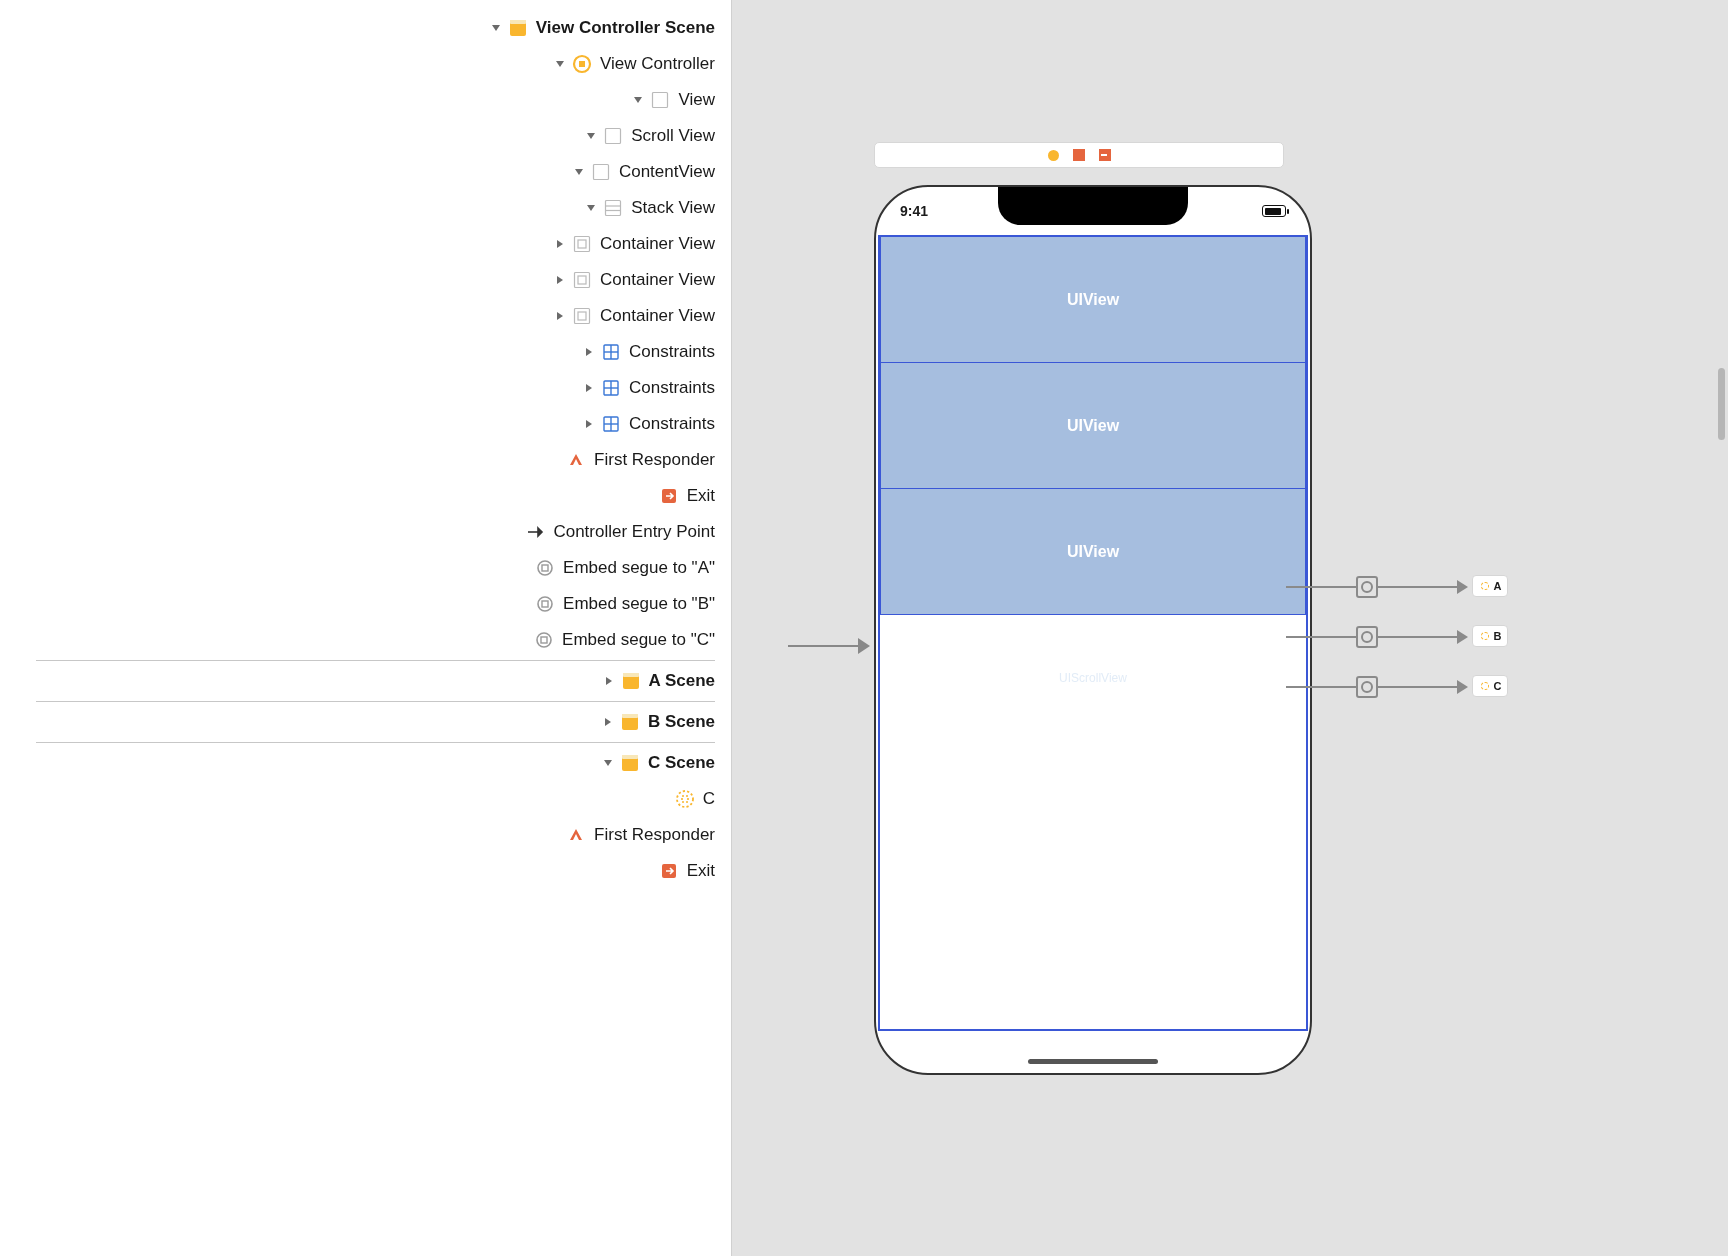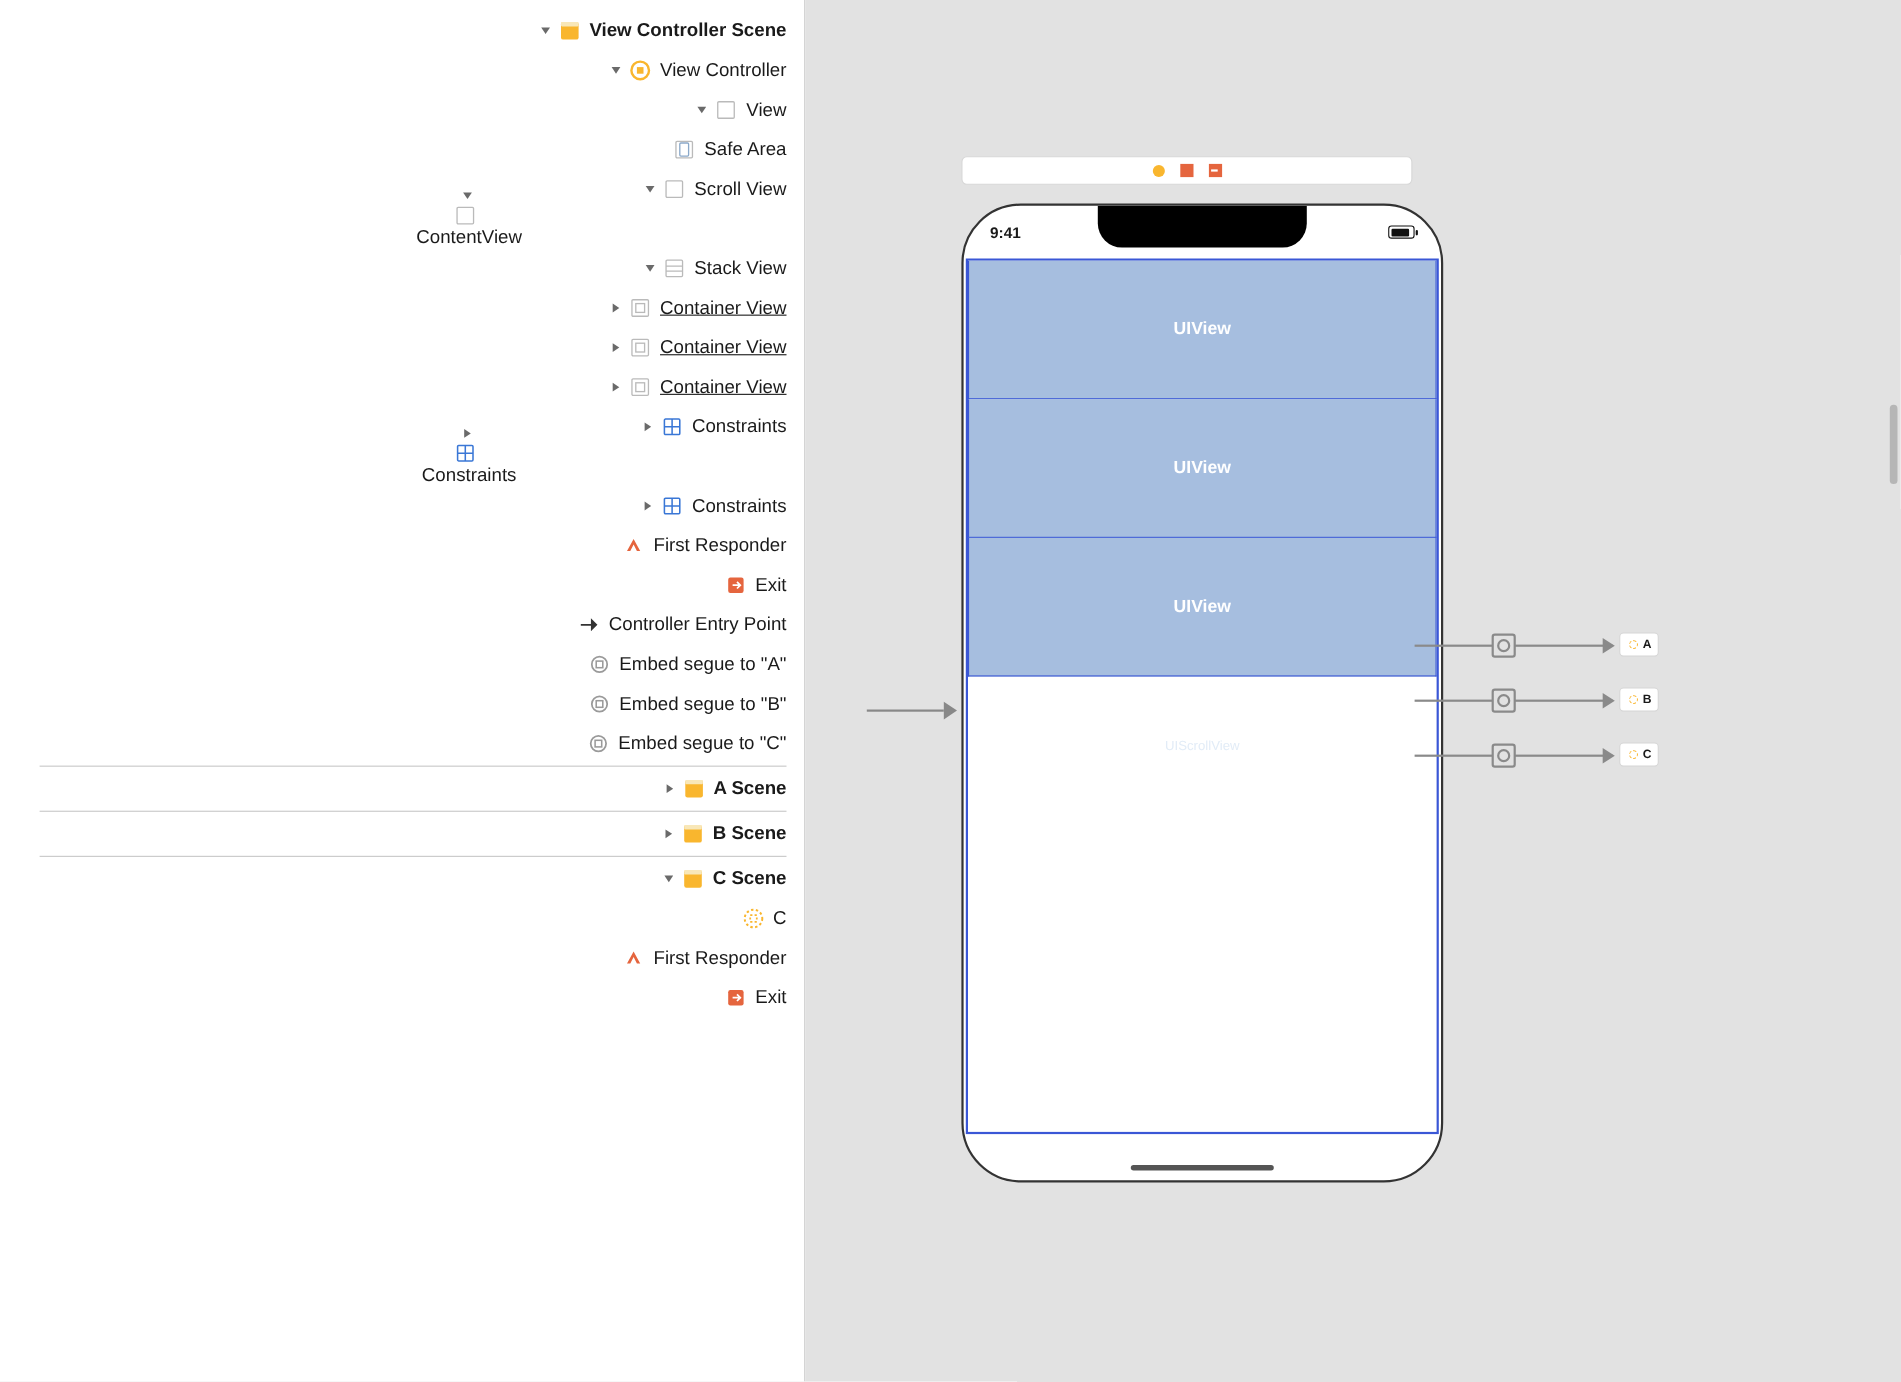--- a/index.html
+++ b/index.html
@@ -37,23 +37,23 @@
   color: #6a6a6a; flex-shrink: 0;
 }
 .disclosure.right svg { transform: rotate(-90deg); }
 .disclosure.none { visibility: hidden; }
 .icon { width: 20px; height: 20px; margin-right: 8px; display: inline-flex; align-items: center; justify-content: center; flex-shrink: 0; }
 .label { white-space: nowrap; }
 .indent-0 { padding-left: 6px; }
 .indent-1 { padding-left: 36px; }
 .indent-2 { padding-left: 66px; }
 .indent-3 { padding-left: 96px; }
-.indent-4 { padding-left: 126px; flex-direction: column; }
+.indent-4 { padding-left: 126px; }
 .indent-5 { padding-left: 156px; }
-.indent-6 { padding-left: 186px; text-decoration: underline; }
+.indent-6 { padding-left: 186px; }
 .sep { height: 1px; background: #c7c7c7; margin: 2px 16px 2px 24px; }
 
 
 .scene-icon rect { fill: #F9B62E; }
 .scene-icon .bar { fill: #F8E7B8; }
 .vc-icon .ring { fill: none; stroke: #F9B62E; stroke-width: 2.2; }
 .vc-icon .sq { fill: #F9B62E; }
 .view-icon rect { fill: #ffffff; stroke: #bababa; stroke-width: 1.2; }
 .safe-icon rect { fill: #ffffff; stroke: #bababa; stroke-width: 1.2; }
 .safe-icon .inner { fill: none; stroke: #8aa8c9; stroke-width: 1.2; }
@@ -204,30 +204,20 @@
         </svg>
       </span>
     <span class="icon view-icon">
         <svg width="18" height="18" viewBox="0 0 18 18">
           <rect x="1.5" y="1.5" width="15" height="15" rx="1"></rect>
         </svg>
       </span>
     <span class="label">View</span>
   </div>
 
-  <div class="tree-row indent-3">
-    <span class="disclosure none"></span>
-    <span class="icon safe-icon">
-        <svg width="18" height="18" viewBox="0 0 18 18">
-          <rect x="1.5" y="1.5" width="15" height="15" rx="1"></rect>
-          <rect class="inner" x="5" y="3" width="8" height="12" rx="1"></rect>
-        </svg>
-      </span>
-    <span class="label">Safe Area</span>
-  </div>
 
   <div class="tree-row indent-3">
     <span class="disclosure">
         <svg width="12" height="12" viewBox="0 0 12 12">
           <path d="M2 3 L10 3 L6 9 Z" fill="currentColor"></path>
         </svg>
       </span>
     <span class="icon view-icon">
         <svg width="18" height="18" viewBox="0 0 18 18">
           <rect x="1.5" y="1.5" width="15" height="15" rx="1"></rect>

